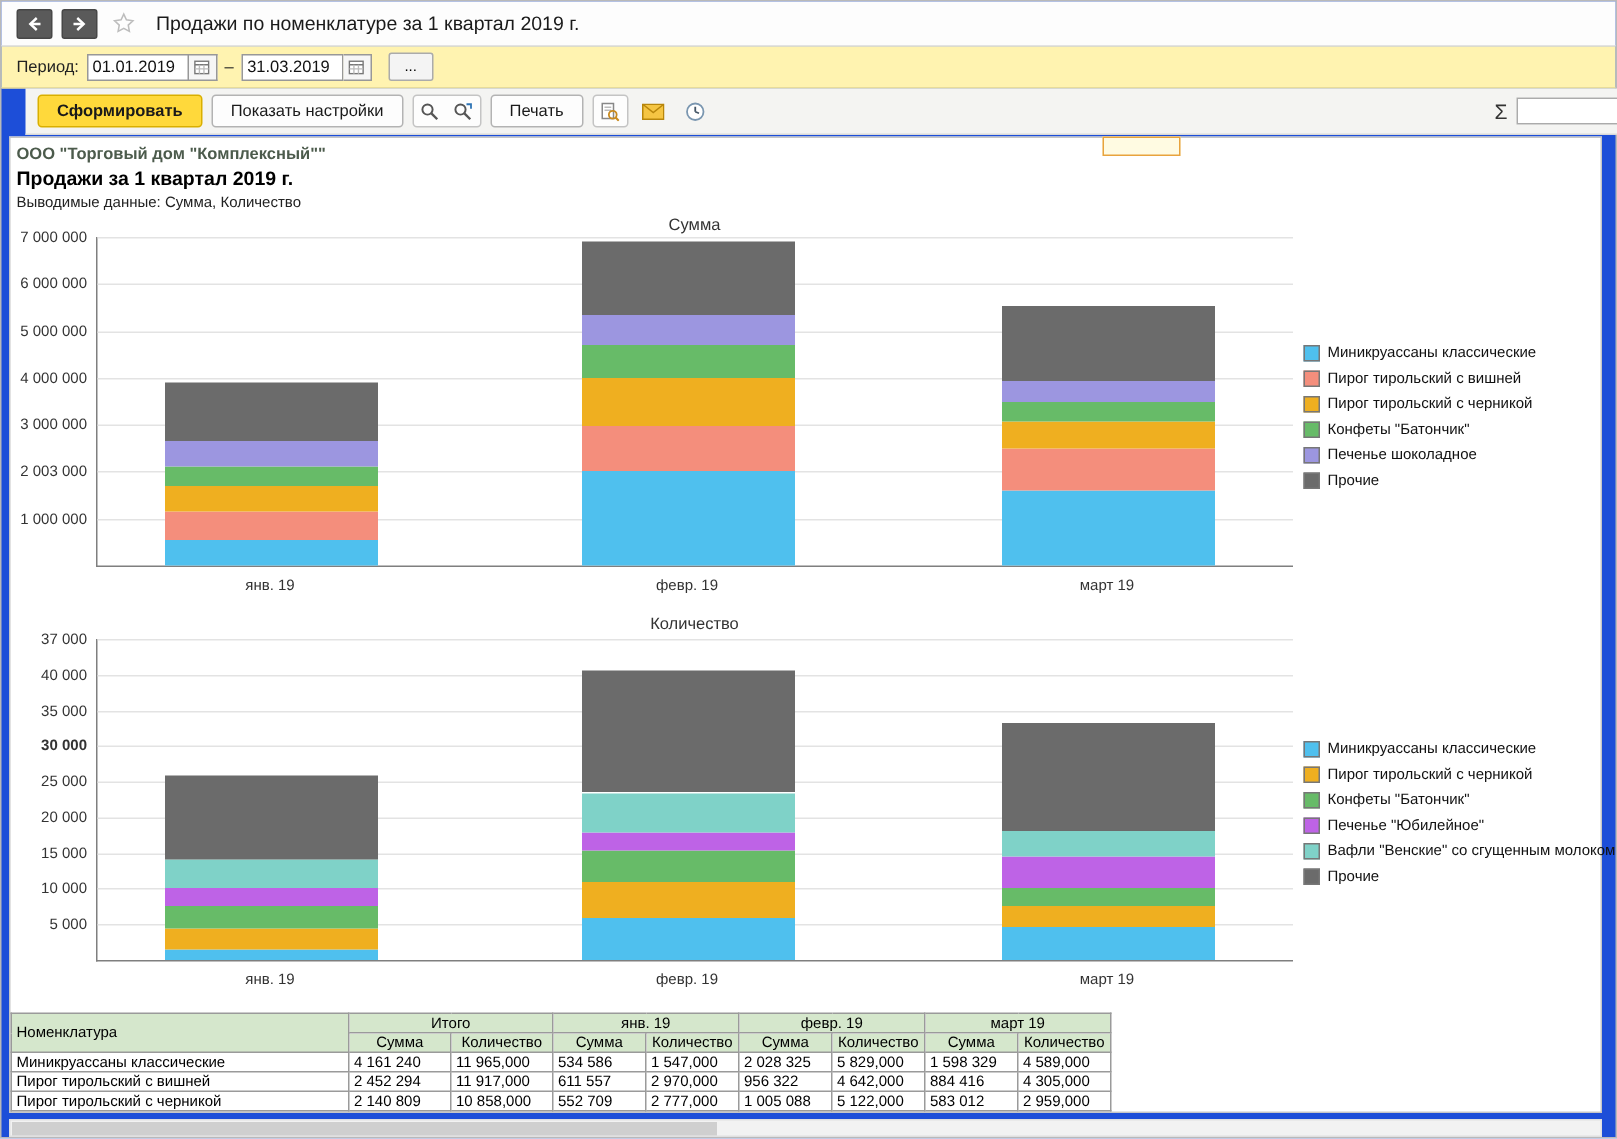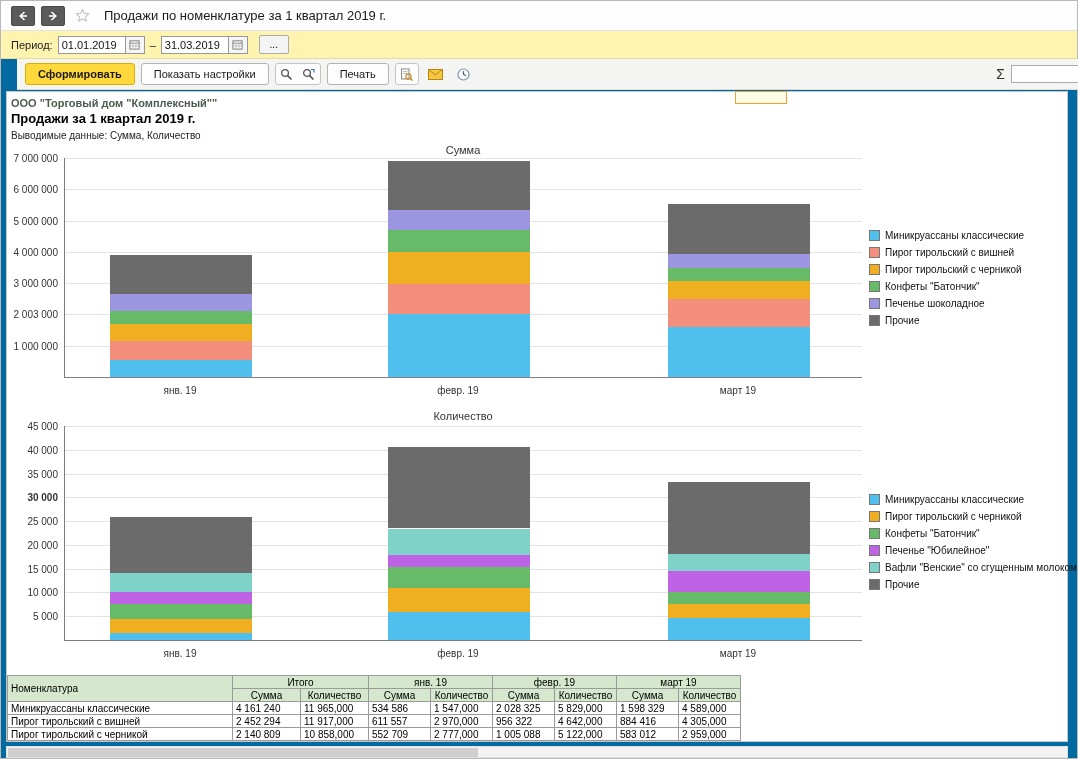--- a/index.html
+++ b/index.html
@@ -1,18 +1,18 @@
 <!DOCTYPE html>
 <html><head>
 <meta charset="utf-8">
 <style>
   *{box-sizing:border-box;margin:0;padding:0;}
   html,body{width:1078px;height:759px;}
   body{font-family:"Liberation Sans",sans-serif;background:#fff;position:relative;overflow:hidden;}
-  #app{position:absolute;inset:0;border:1px solid #B9B9B9;background:#0369a1;}
+  #app{position:absolute;inset:0;border:1px solid #B9B9B9;background:#1d4ed8;}
 
   .titlebar{position:absolute;left:0;top:0;width:100%;height:30px;background:#FDFDFD;border-bottom:1px solid #E3E3E3;display:flex;align-items:center;gap:6px;padding:0 10px;}
   .navbtn{width:24px;height:20px;background:#5A5A5A;border:1px solid #474747;border-radius:2px;display:flex;align-items:center;justify-content:center;cursor:pointer;}
   .star{display:flex;align-items:center;margin-left:4px;}
   .title-text{font-size:13px;color:#1a1a1a;margin-left:8px;}
 
   .period-bar{position:absolute;left:0;top:30px;width:100%;height:28px;background:#FFF3B0;border-bottom:1px solid #E8DC9A;display:flex;align-items:center;gap:5px;padding:0 10px;}
   .period-label{font-size:11px;color:#222;}
   .datebox{display:flex;align-items:center;}
   .datebox input{width:68px;height:18px;border:1px solid #989898;font-size:11px;padding:0 3px;font-family:inherit;background:#fff;color:#111;}
@@ -256,21 +256,21 @@
       <div class="chart-title">Количество</div>
       <div class="yaxis">
           <div class="ytick" style="top: 185.222px;">5 000</div>
           <div class="ytick" style="top: 161.444px;">10 000</div>
           <div class="ytick" style="top: 137.667px; text-align: right;">15 000</div>
           <div class="ytick" style="top: 113.889px;">20 000</div>
           <div class="ytick" style="top: 90.1111px;">25 000</div>
           <div class="ytick" style="top: 66.3333px; font-weight: bold;">30 000</div>
           <div class="ytick" style="top: 42.5556px;">35 000</div>
           <div class="ytick" style="top: 18.7778px;">40 000</div>
-          <div class="ytick" style="top: -5px;">45 000</div>
+          <div class="ytick" style="top: -5px;">37 000</div>
         </div>
       <div class="plot">
           <div class="gridline" style="top: 190.222px;"></div>
           <div class="gridline" style="top: 166.444px;"></div>
           <div class="gridline" style="top: 142.667px;"></div>
           <div class="gridline" style="top: 118.889px;"></div>
           <div class="gridline" style="top: 95.1111px;"></div>
           <div class="gridline" style="top: 71.3333px;"></div>
           <div class="gridline" style="top: 47.5556px;"></div>
           <div class="gridline" style="top: 23.7778px;"></div>

